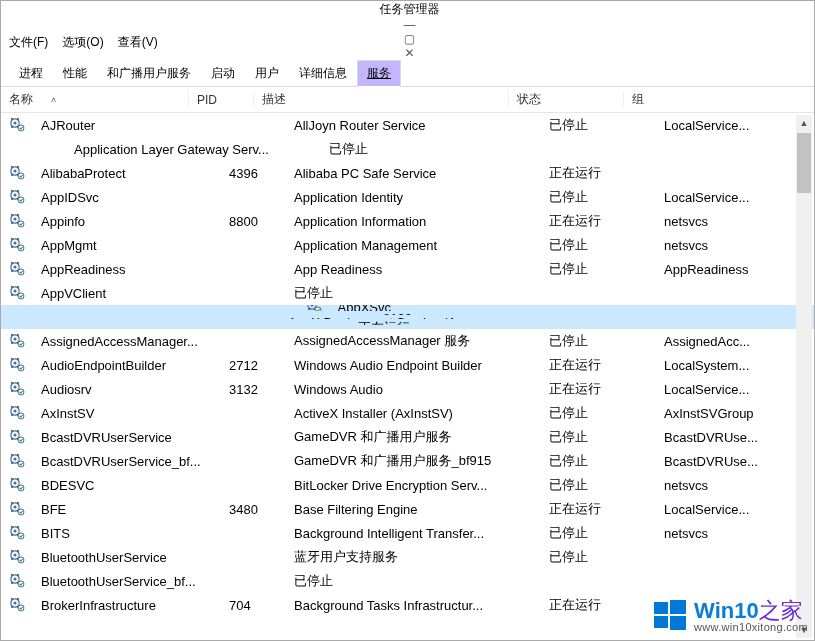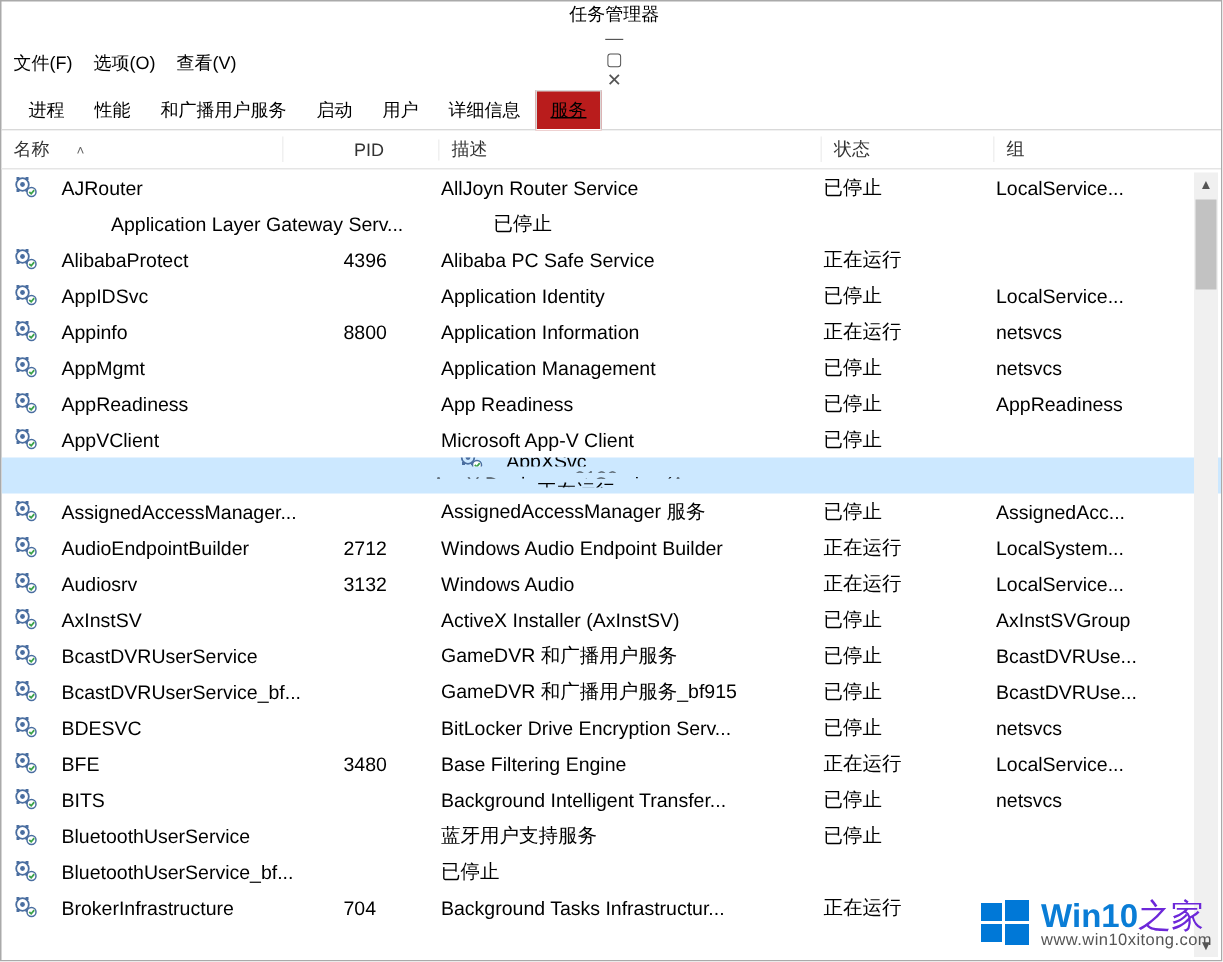--- a/index.html
+++ b/index.html
@@ -11,27 +11,27 @@
   .titlebar .title { flex: 0 0 auto; font-size: 12px; }
   .titlebar .spacer { flex: 1; }
   .win-btn { width: 46px; height: 30px; display: flex; align-items: center; justify-content: center; color: #555; }
   
   .menubar { height: 22px; display: flex; align-items: center; padding: 0 8px; gap: 14px; font-size: 12px; }
   .menubar .menu-item { cursor: default; }
   
   .tabs-wrap { border-bottom: 1px solid #d9d9d9; padding: 6px 8px 0 8px; }
   .tabs { display: flex; }
   .tab { padding: 4px 9px; border: 1px solid transparent; border-bottom: none; font-size: 12px; position: relative; top: 1px; cursor: default; }
-  .tab.active { border-color: #d9d9d9; background: #b91c1c; border-bottom: 1px solid #fff; text-decoration: underline; }
+  .tab.active { border-color: #d9d9d9; background: #c4b5fd; border-bottom: 1px solid #fff; text-decoration: underline; }
   
   .table-wrap { flex: 1; overflow: hidden; position: relative; }
   .cols-header { display: flex; height: 26px; align-items: center; border-bottom: 1px solid #e5e5e5; font-size: 12px; color: #333; background: #fff; user-select: none; }
   .col { padding: 0 8px; border-right: 1px solid #f0f0f0; overflow: hidden; white-space: nowrap; text-overflow: ellipsis; }
   .col-name { width: 188px; display:flex; align-items:center; gap:18px;}
-  .col-pid  { width: 65px; margin-left: 39px; }
+  .col-pid  { width: 65px; }
   .col-desc { width: 255px; }
   .col-stat { width: 115px; }
   .col-grp  { width: 130px; border-right: none; }
   .sort-caret { font-size: 9px; color: #666; }
   .rows { overflow-y: auto; height: calc(100% - 26px); }
   .row { display: flex; height: 24px; align-items: center; font-size: 13px; }
   .row.selected { background: #cce8ff; flex-direction: column; }
   .row .cell { padding: 0 8px; overflow: hidden; white-space: nowrap; text-overflow: ellipsis; }
   .row .cell.c-name { width: 220px; display: flex; align-items: center; gap: 16px; }
   .row .cell.c-pid  { width: 65px; }
@@ -232,21 +232,20 @@
                 <rect x="2" y="2" width="2" height="2" fill="#4a6ea0"></rect>
                 <rect x="8" y="2" width="2" height="2" fill="#4a6ea0"></rect>
                 <rect x="2" y="10" width="2" height="2" fill="#4a6ea0"></rect>
                 <rect x="8" y="10" width="2" height="2" fill="#4a6ea0"></rect>
                 <circle cx="12" cy="12" r="3" fill="#fff" stroke="#4a6ea0"></circle>
                 <polyline points="10.5,12 11.8,13.2 13.8,10.8" fill="none" stroke="#3ba24a" stroke-width="1.2"></polyline>
               </svg></span>
             <span>AppVClient</span>
           </div>
           <div class="cell c-pid"></div>
-          <div class="cell c-desc">Microsoft App-V Client</div>
           <div class="cell c-stat">已停止</div>
           <div class="cell c-grp"></div>
         </div>
         <div class="row selected">
           <div class="cell c-name">
             <span><svg class="svc-icon" viewBox="0 0 16 16">
                 <circle cx="6" cy="7" r="4.2" fill="none" stroke="#4a6ea0" stroke-width="1.2"></circle>
                 <circle cx="6" cy="7" r="1.6" fill="#4a6ea0"></circle>
                 <rect x="2" y="2" width="2" height="2" fill="#4a6ea0"></rect>
                 <rect x="8" y="2" width="2" height="2" fill="#4a6ea0"></rect>

